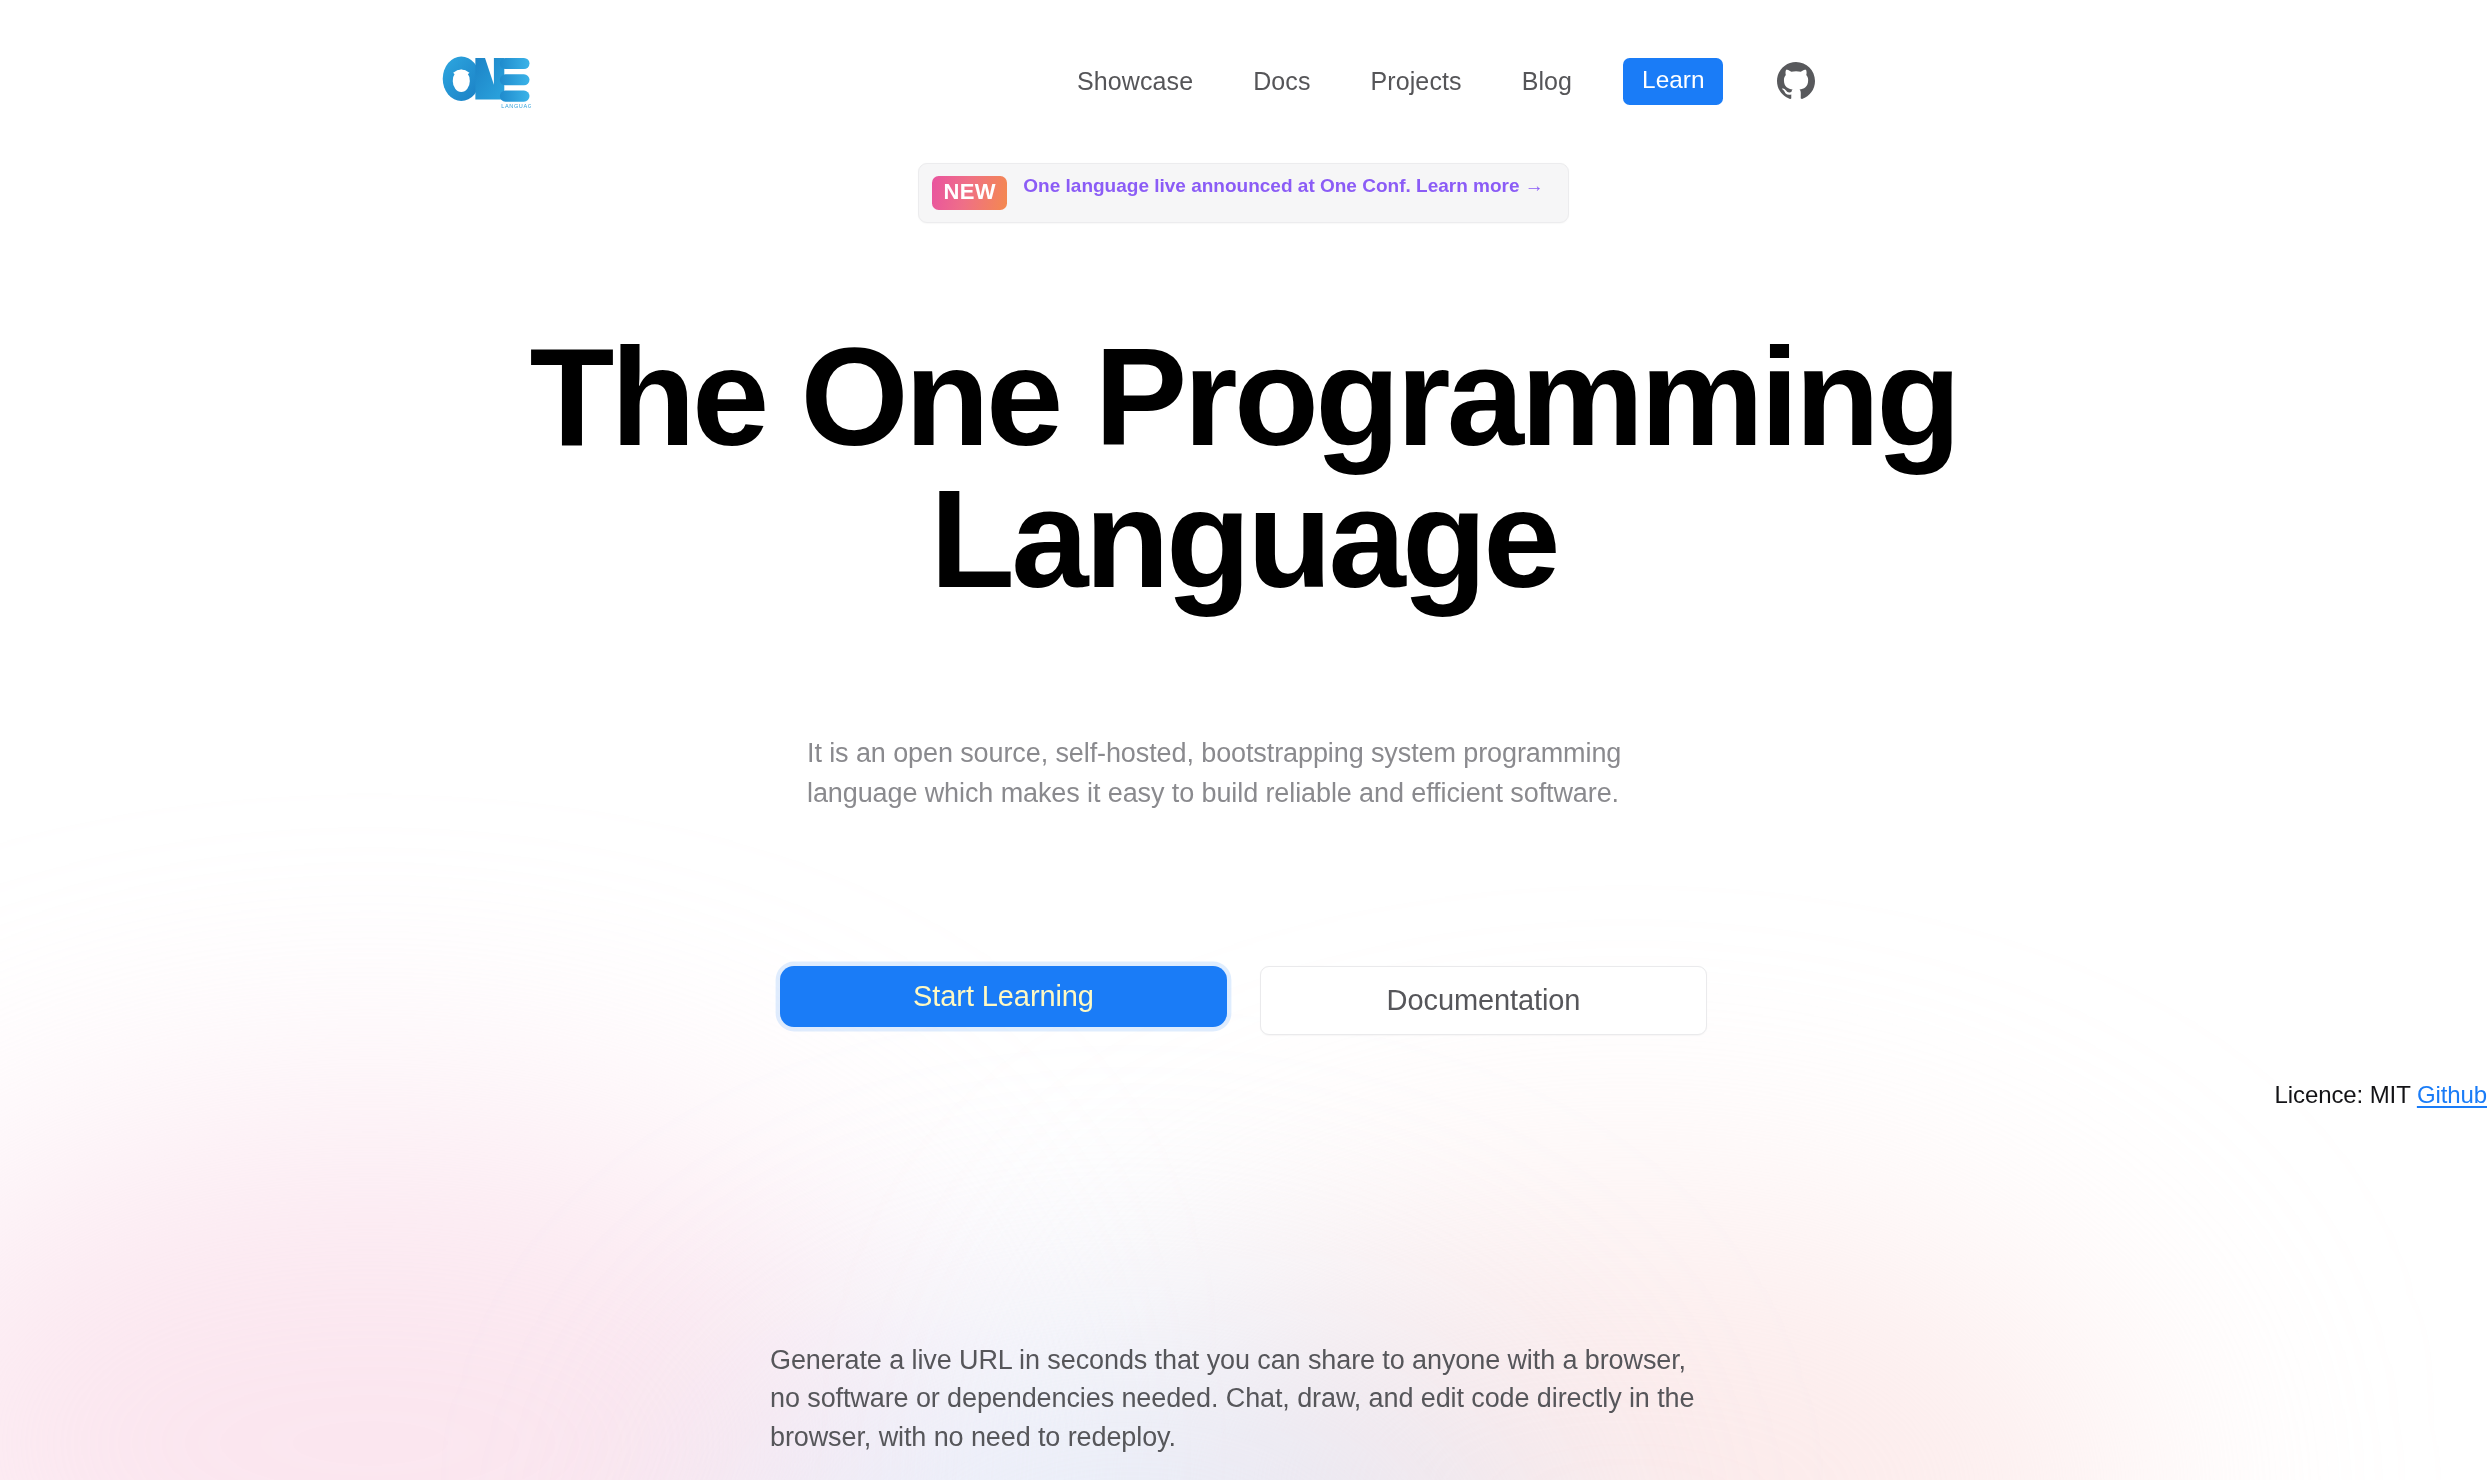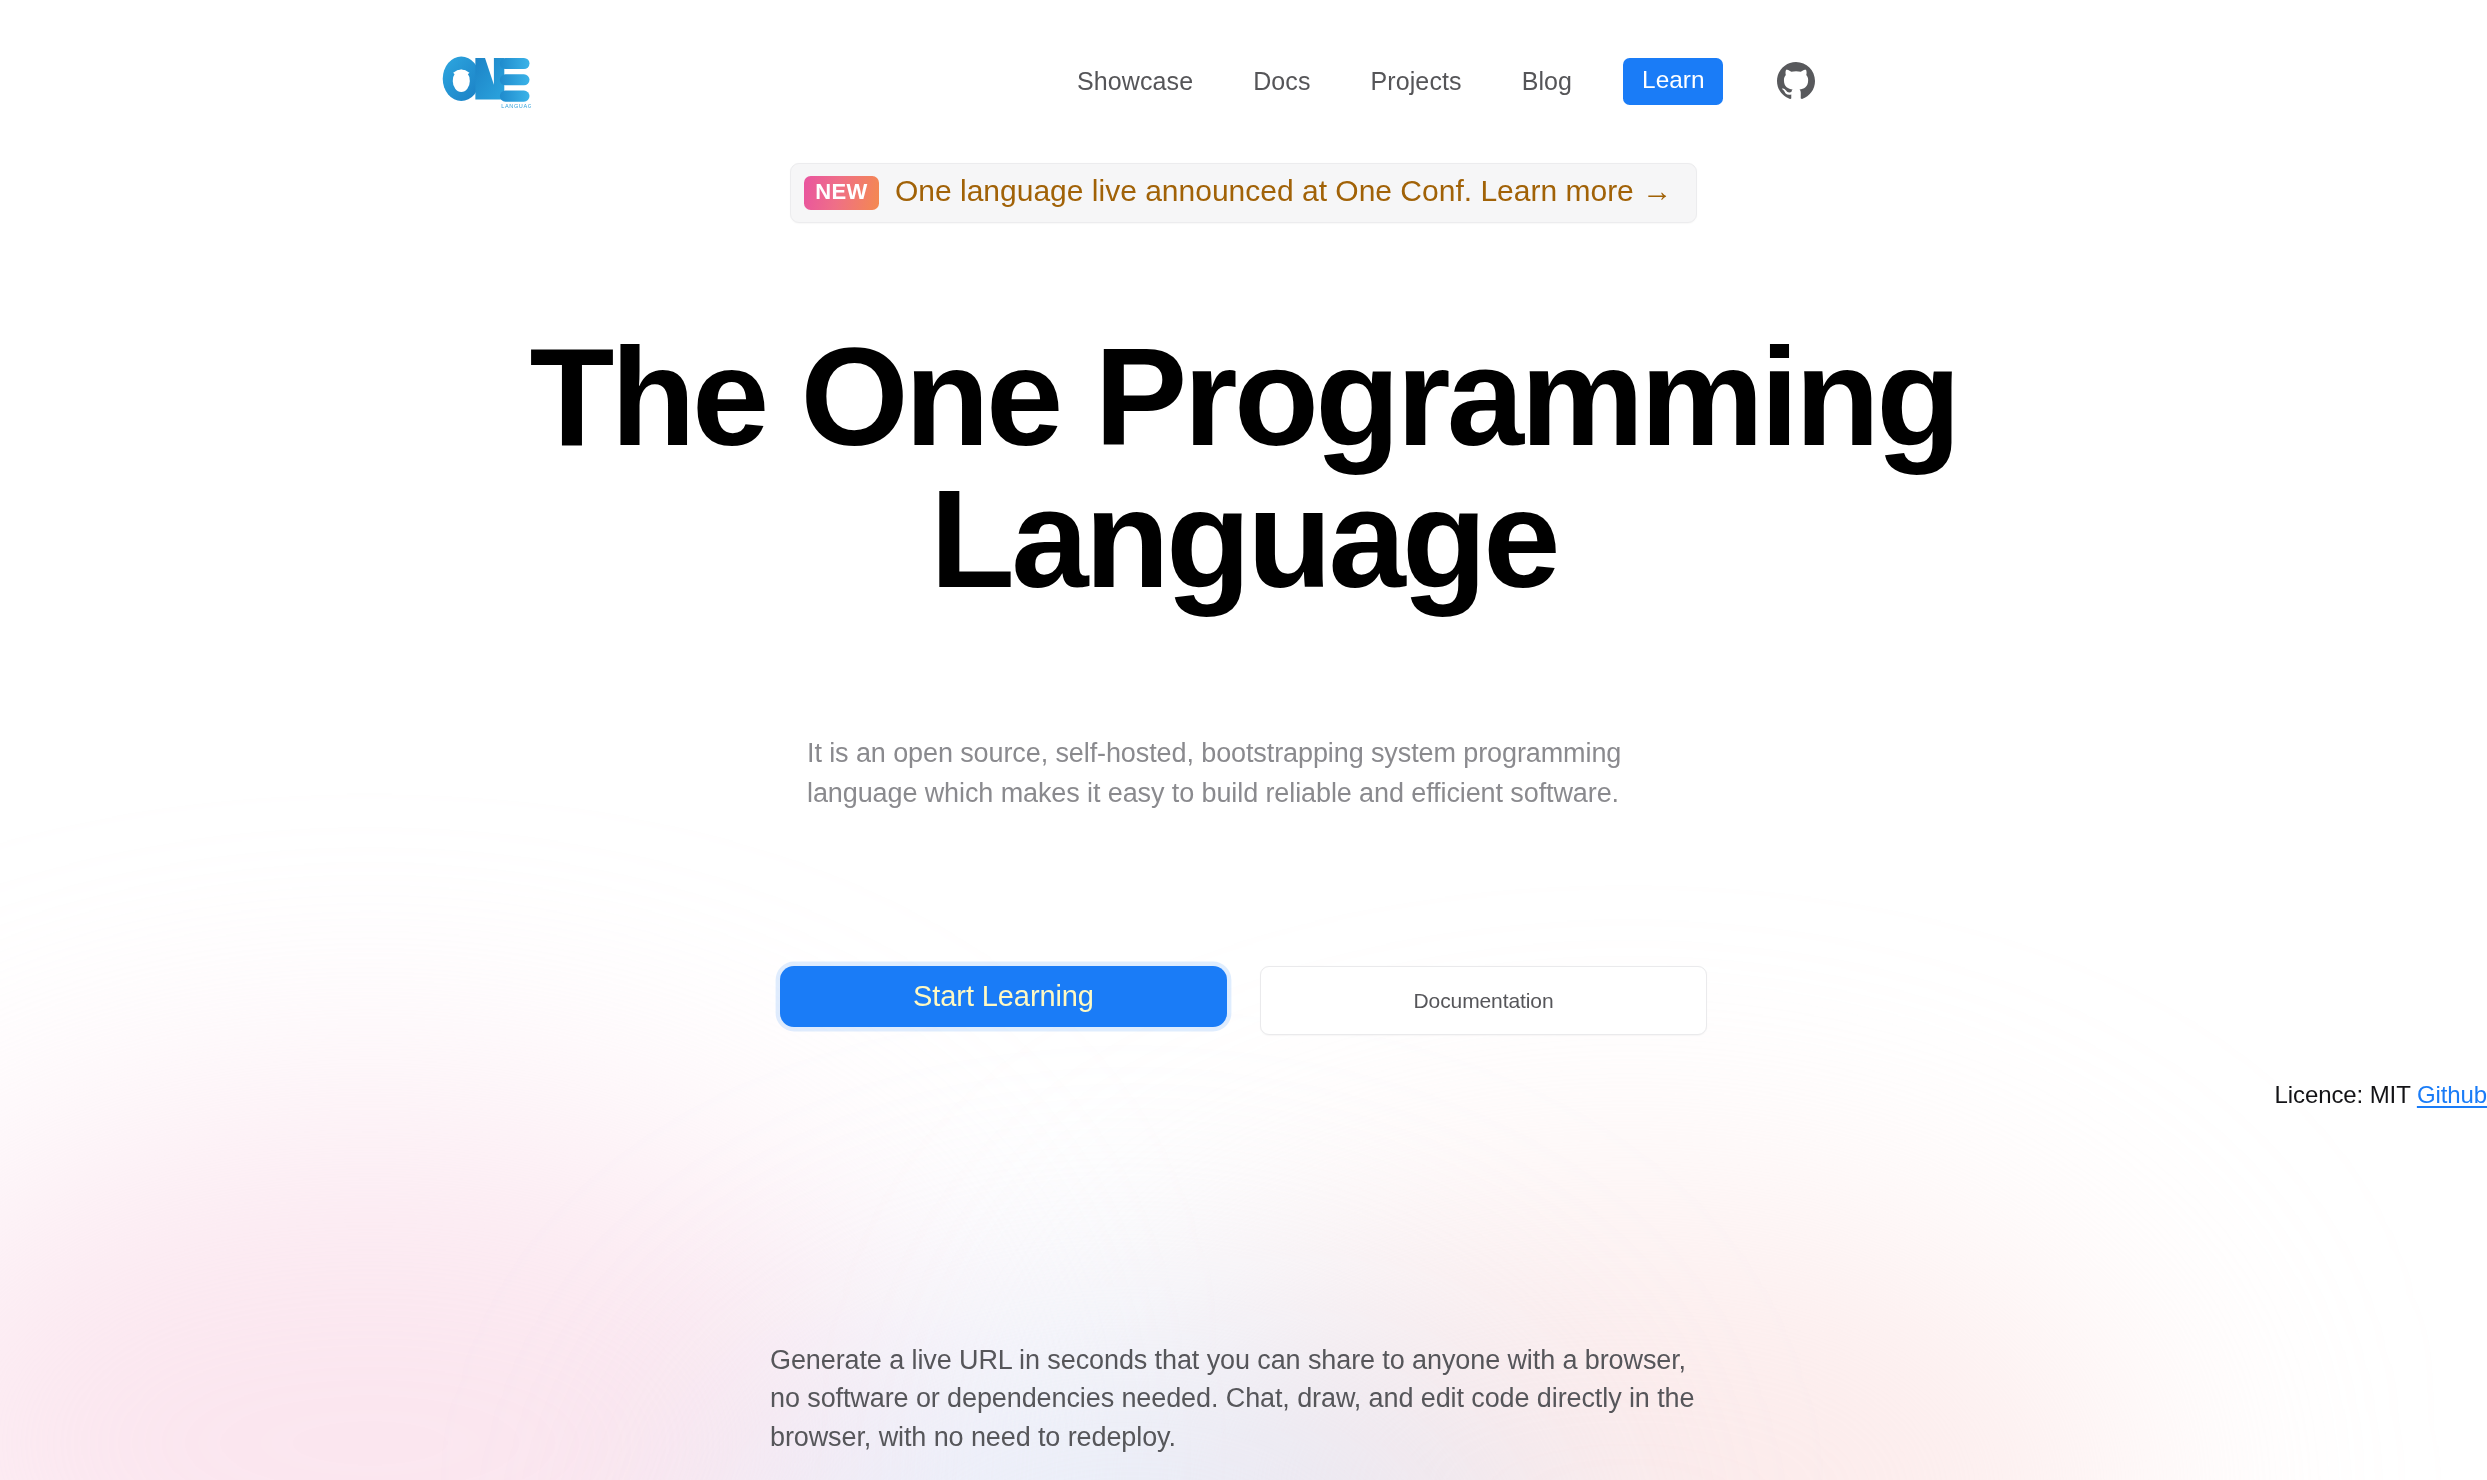--- a/index.html
+++ b/index.html
@@ -134,23 +134,23 @@
     background: linear-gradient(100deg, #e9549f 0%, #ef6f87 45%, #f4894f 100%);
     color: #ffffff;
     font-size: 22px;
     font-weight: 700;
     letter-spacing: 0.4px;
     border-radius: 6.7px;
     padding: 5.2px 11px 6.7px 11px;
     line-height: 1;
   }
   .announce-text {
-    font-size: 30px;
-    font-weight: 400;
-    color: #a16207;
+    font-size: 19px;
+    font-weight: 700;
+    color: #8b5cf6;
     line-height: 1;
     white-space: nowrap;
   }
 
   
   .hero-title {
     position: absolute;
     top: 326px;
     left: 0; right: 0;
     text-align: center;
@@ -199,21 +199,21 @@
     letter-spacing: -0.1px;
   }
 
   .btn-secondary {
     background: #ffffff;
     color: #56565a;
     border: 0.7px solid #eaeaec;
     border-radius: 9px;
     width: 447px;
     height: 69px;
-    font-size: 21px;
+    font-size: 29px;
     font-family: inherit;
     cursor: pointer;
     box-shadow: 0 0.7px 1.5px rgba(0,0,0,0.035);
     letter-spacing: -0.1px;
   }
 
   .licence {
     position: absolute;
     top: 1081px;
     left: 0; right: 0;

